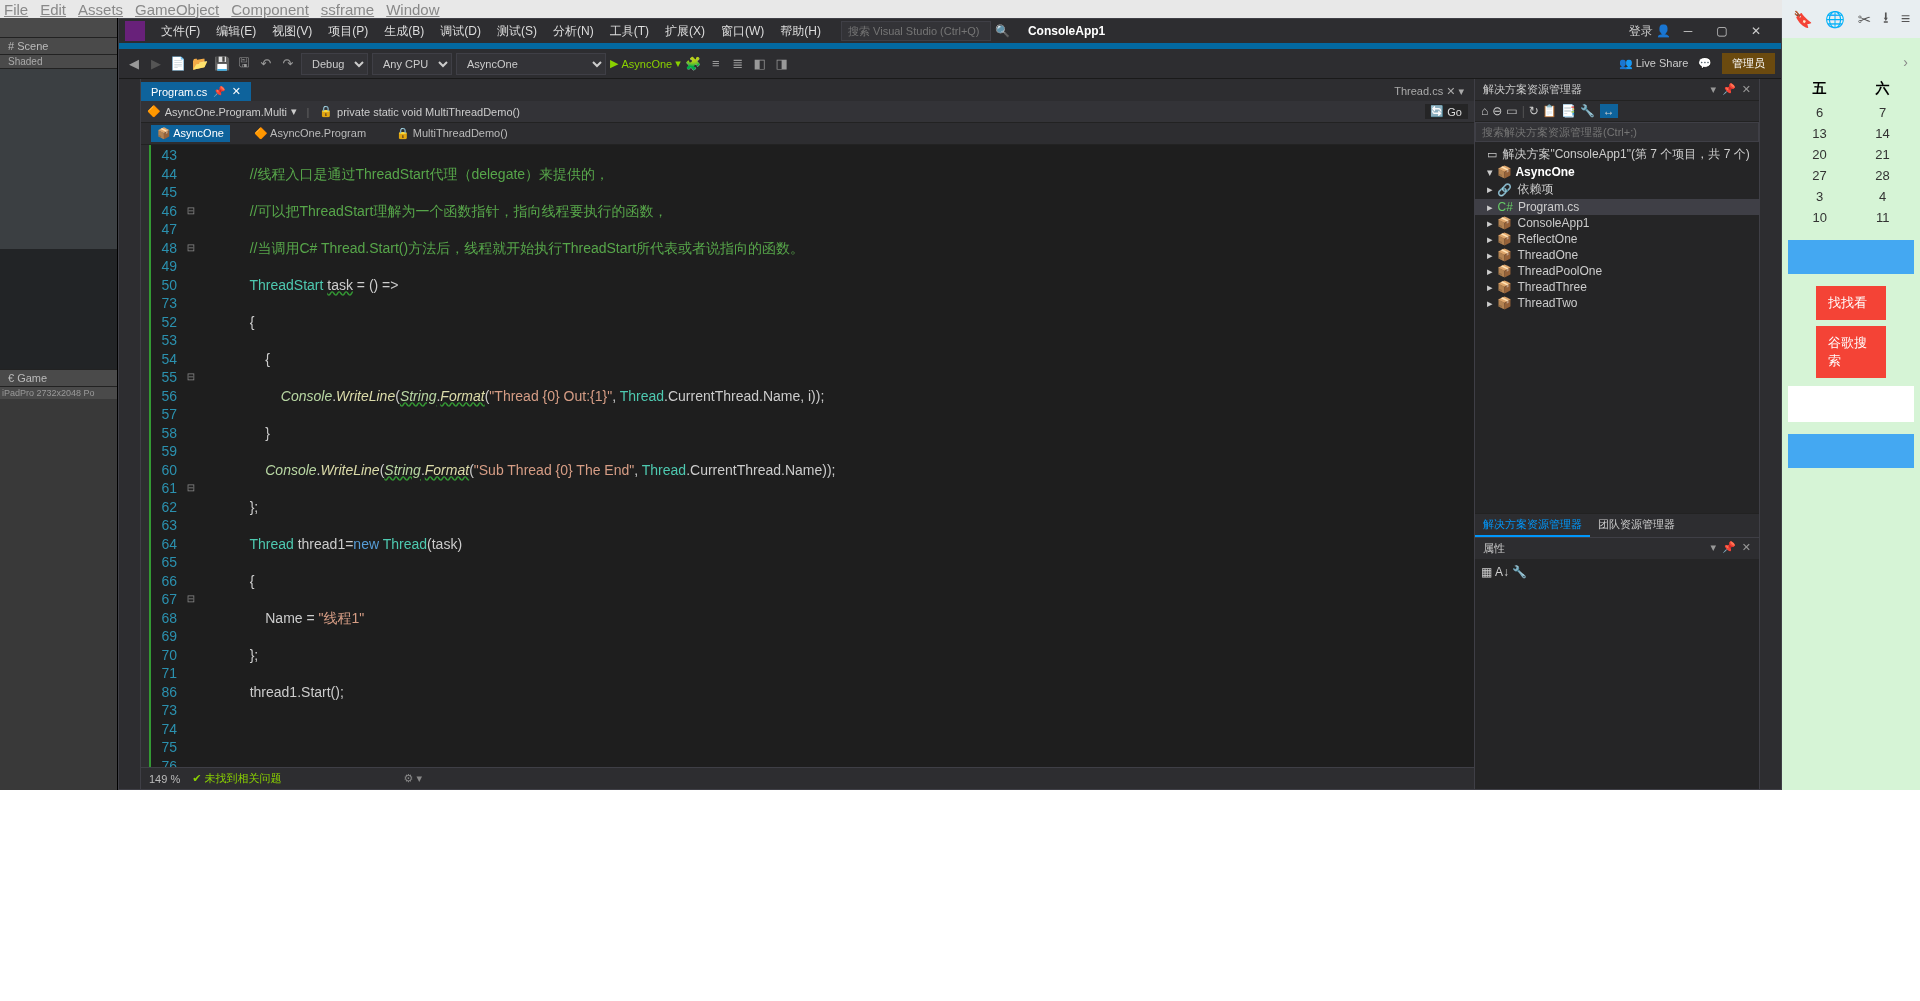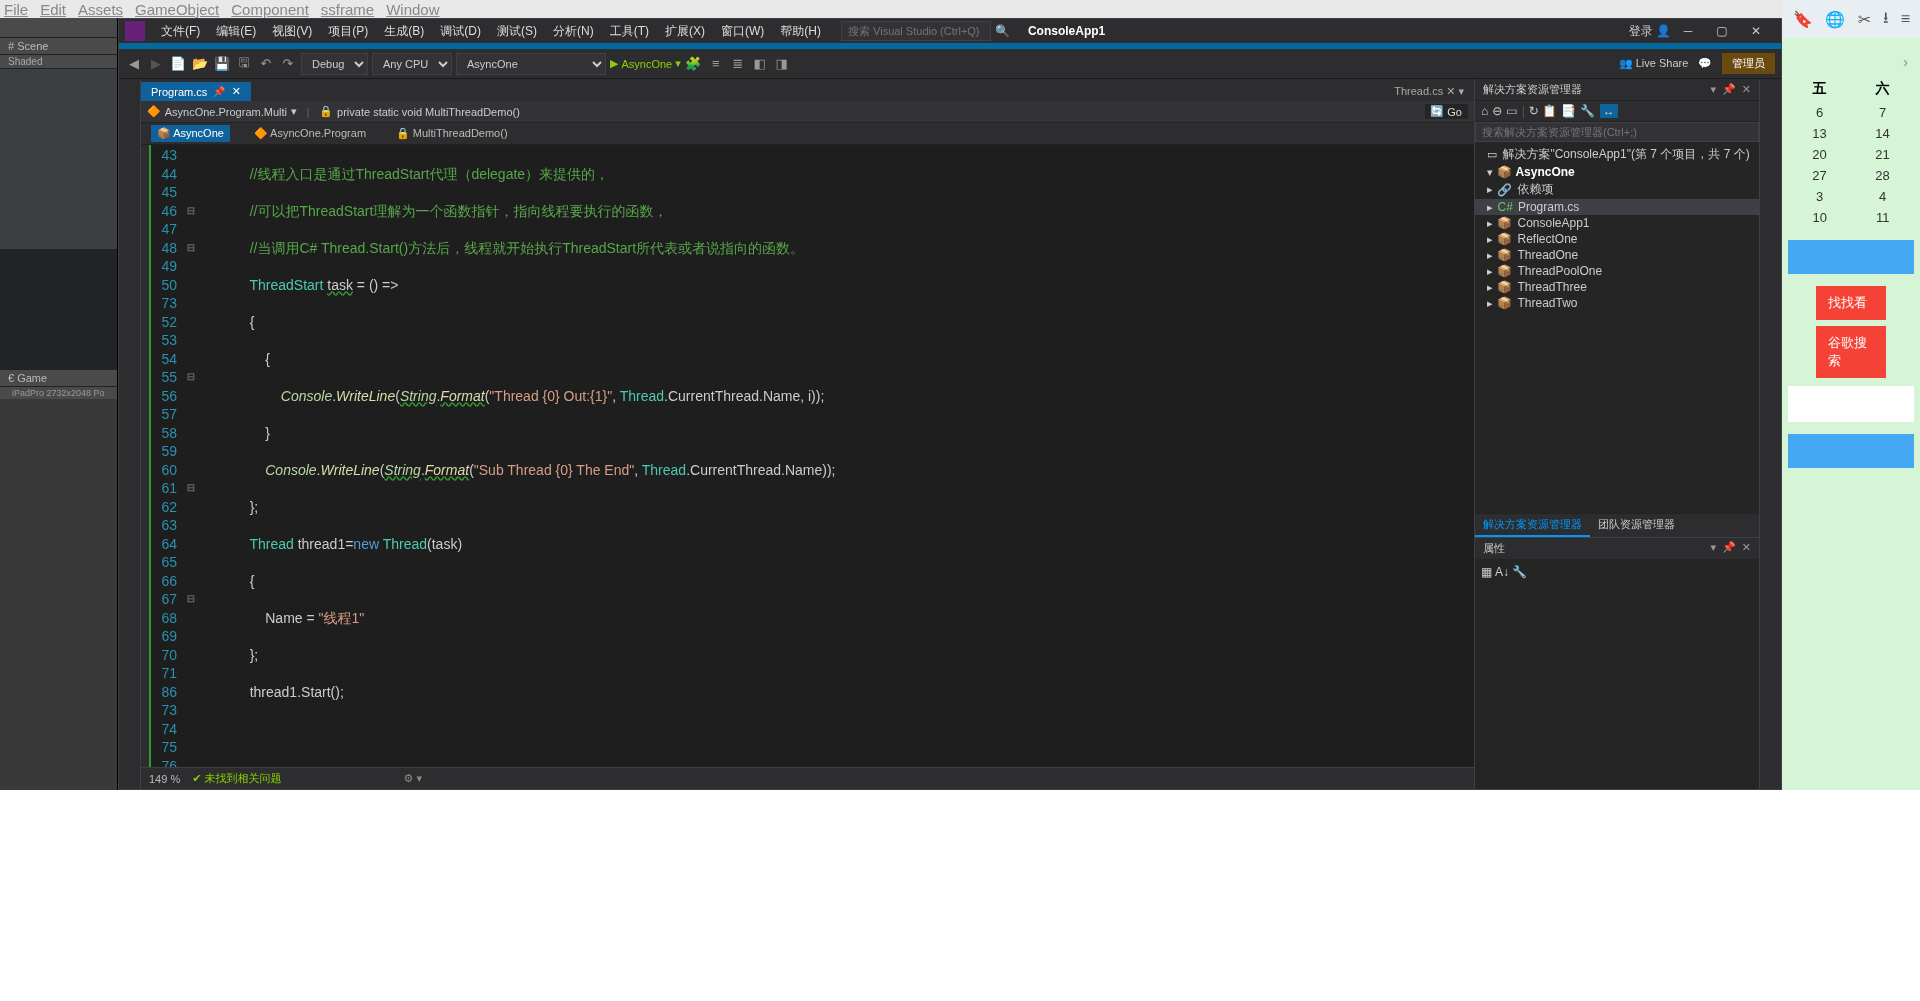--- a/index.html
+++ b/index.html
@@ -4,21 +4,21 @@
 <style>
   * { margin:0; padding:0; box-sizing:border-box; font-family:"Microsoft YaHei","Segoe UI",sans-serif; }
   body { width:1920px; height:1001px; overflow:hidden; background:#2d2d30; color:#ccc; font-size:12px; position:relative; }
   .topmenu { height:18px; background:#e8e8e8; color:#888; font-size:15px; padding:0 4px; display:flex; gap:12px; align-items:center;text-decoration:underline; }
   .left-unity { position:absolute; left:0; top:18px; width:118px; bottom:211px; background:#393939; border-right:1px solid #000; }
   .left-unity .toolbar { background:#4a4a4a; height:20px; border-bottom:1px solid #222; }
   .left-unity .scene-tab { background:#4a4a4a; padding:2px 8px; font-size:11px; color:#bbb; border-bottom:1px solid #222; }
   .left-unity .shaded { background:#4a4a4a; padding:1px 8px; font-size:10px; color:#aaa; border-bottom:1px solid #222; }
   .left-unity .viewport { height:300px; background:linear-gradient(to bottom,#3b3f42 0%,#3b3f42 60%,#222426 60%,#222426 100%); }
   .left-unity .game-tab { background:#4a4a4a; padding:2px 8px; font-size:11px; color:#bbb; border-top:1px solid #222; border-bottom:1px solid #222; }
-  .left-unity .ipad { padding:1px 12px; font-size:9px; color:#999; background:#4a4a4a; }
+  .left-unity .ipad { padding:1px 2px; font-size:9px; color:#999; background:#4a4a4a; }
   .vs-window { position:absolute; left:118px; top:18px; right:138px; bottom:211px; background:#2d2d30; display:flex; flex-direction:column; border:1px solid #3f3f46; }
   .titlebar { height:30px; background:#2d2d30; display:flex; align-items:center; padding-left:6px; border-bottom:6px solid #0369a1; }
   .vs-logo { width:20px; height:20px; background:#68217a; margin-right:8px; }
   .titlebar .menuitem { padding:0 8px; color:#ddd; font-size:12px; cursor:pointer; }
   .titlebar .search { margin-left:12px; width:150px; height:20px; background:#333337; border:1px solid #3f3f46; color:#999; padding:0 6px; font-size:11px; }
   .titlebar .appname { margin-left:18px; color:#fff; font-weight:bold; font-size:12px; }
   .titlebar .right { margin-left:auto; display:flex; align-items:center; padding-right:8px; }
   .winbtn { width:34px; height:24px; display:flex; justify-content:center; align-items:center; color:#ccc; }
   .toolbar2 { height:30px; background:#2d2d30; display:flex; align-items:center; gap:4px; padding:0 6px; border-bottom:1px solid #1a1a1a; font-size:11px; }
   .toolbar2 select,.toolbar2 .combo { background:#333337; border:1px solid #3f3f46; color:#ccc; height:22px; padding:0 6px; font-size:11px; }

